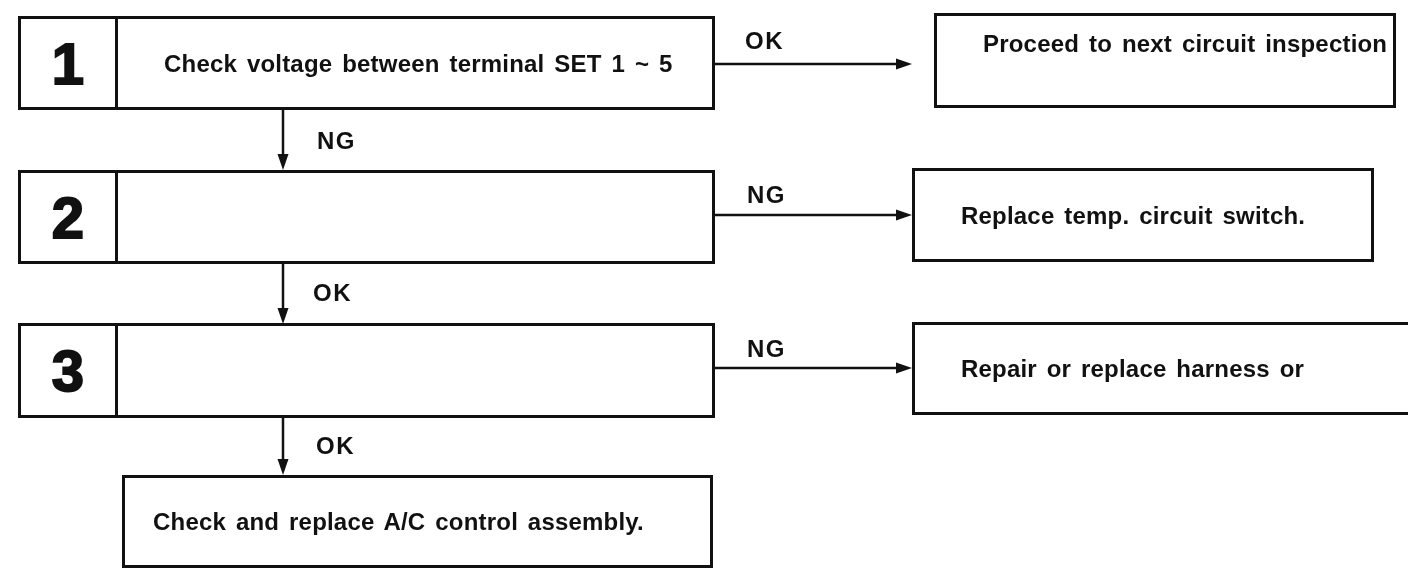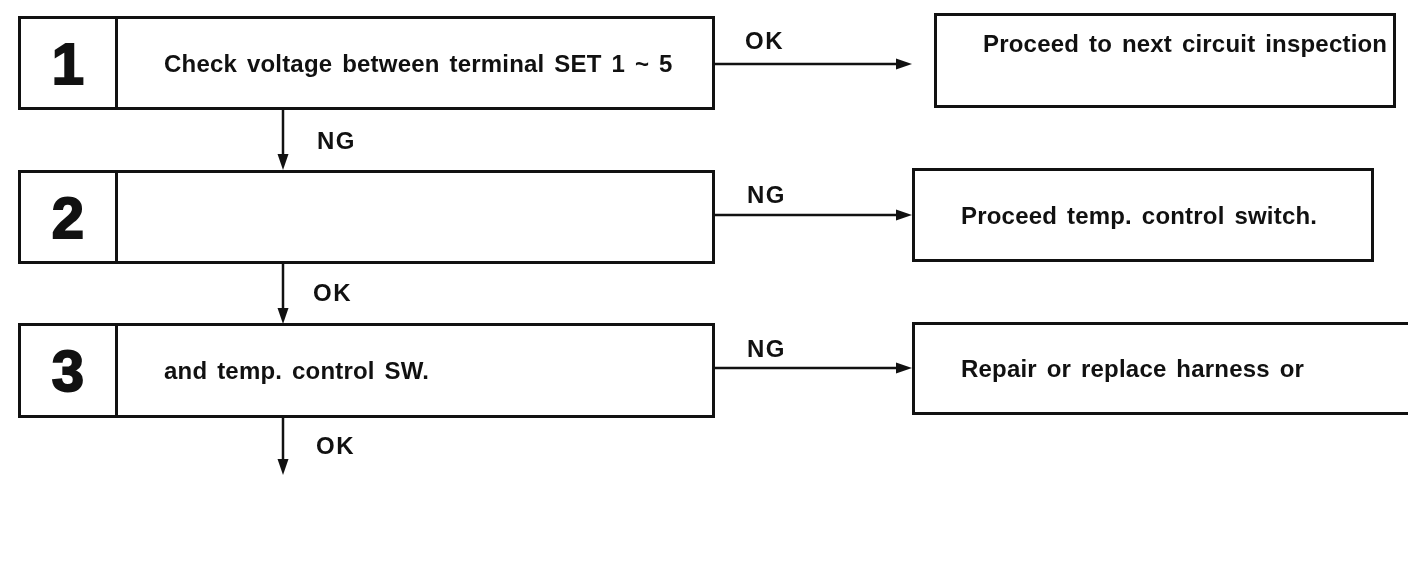--- a/index.html
+++ b/index.html
@@ -115,37 +115,41 @@
       <div class="tl">Proceed to next circuit inspection</div>
     </div>
   </div>
 
   <div class="box" style="left:18px; top:170px; width:697px; height:94px;">
     <div class="numcell">2</div>
   </div>
 
   <div class="box" style="left:912px; top:168px; width:462px; height:94px;">
     <div class="content">
-      <div class="tl">Proceed temp. control switch.</div>
+      <div class="tl">Replace temp. circuit switch.</div>
     </div>
   </div>
 
   <div class="box" style="left:18px; top:323px; width:697px; height:95px;">
     <div class="numcell">3</div>
     <div class="content">
-      <div class="tl">and temp. control SW.</div>
     </div>
   </div>
 
   <div class="box" style="left:912px; top:322px; width:504px; height:93px;">
     <div class="content">
       <div class="tl">Repair or replace harness or</div>
     </div>
   </div>
 
+  <div class="box" style="left:122px; top:475px; width:591px; height:93px;">
+    <div class="content" style="padding-left:28px;">
+      <div class="tl">Check and replace A/C control assembly.</div>
+    </div>
+  </div>
 
   <div class="label" style="left:745px; top:28px;">OK</div>
   <div class="label" style="left:317px; top:128px;">NG</div>
   <div class="label" style="left:747px; top:182px;">NG</div>
   <div class="label" style="left:313px; top:280px;">OK</div>
   <div class="label" style="left:747px; top:336px;">NG</div>
   <div class="label" style="left:316px; top:433px;">OK</div>
 
 </div>
 

